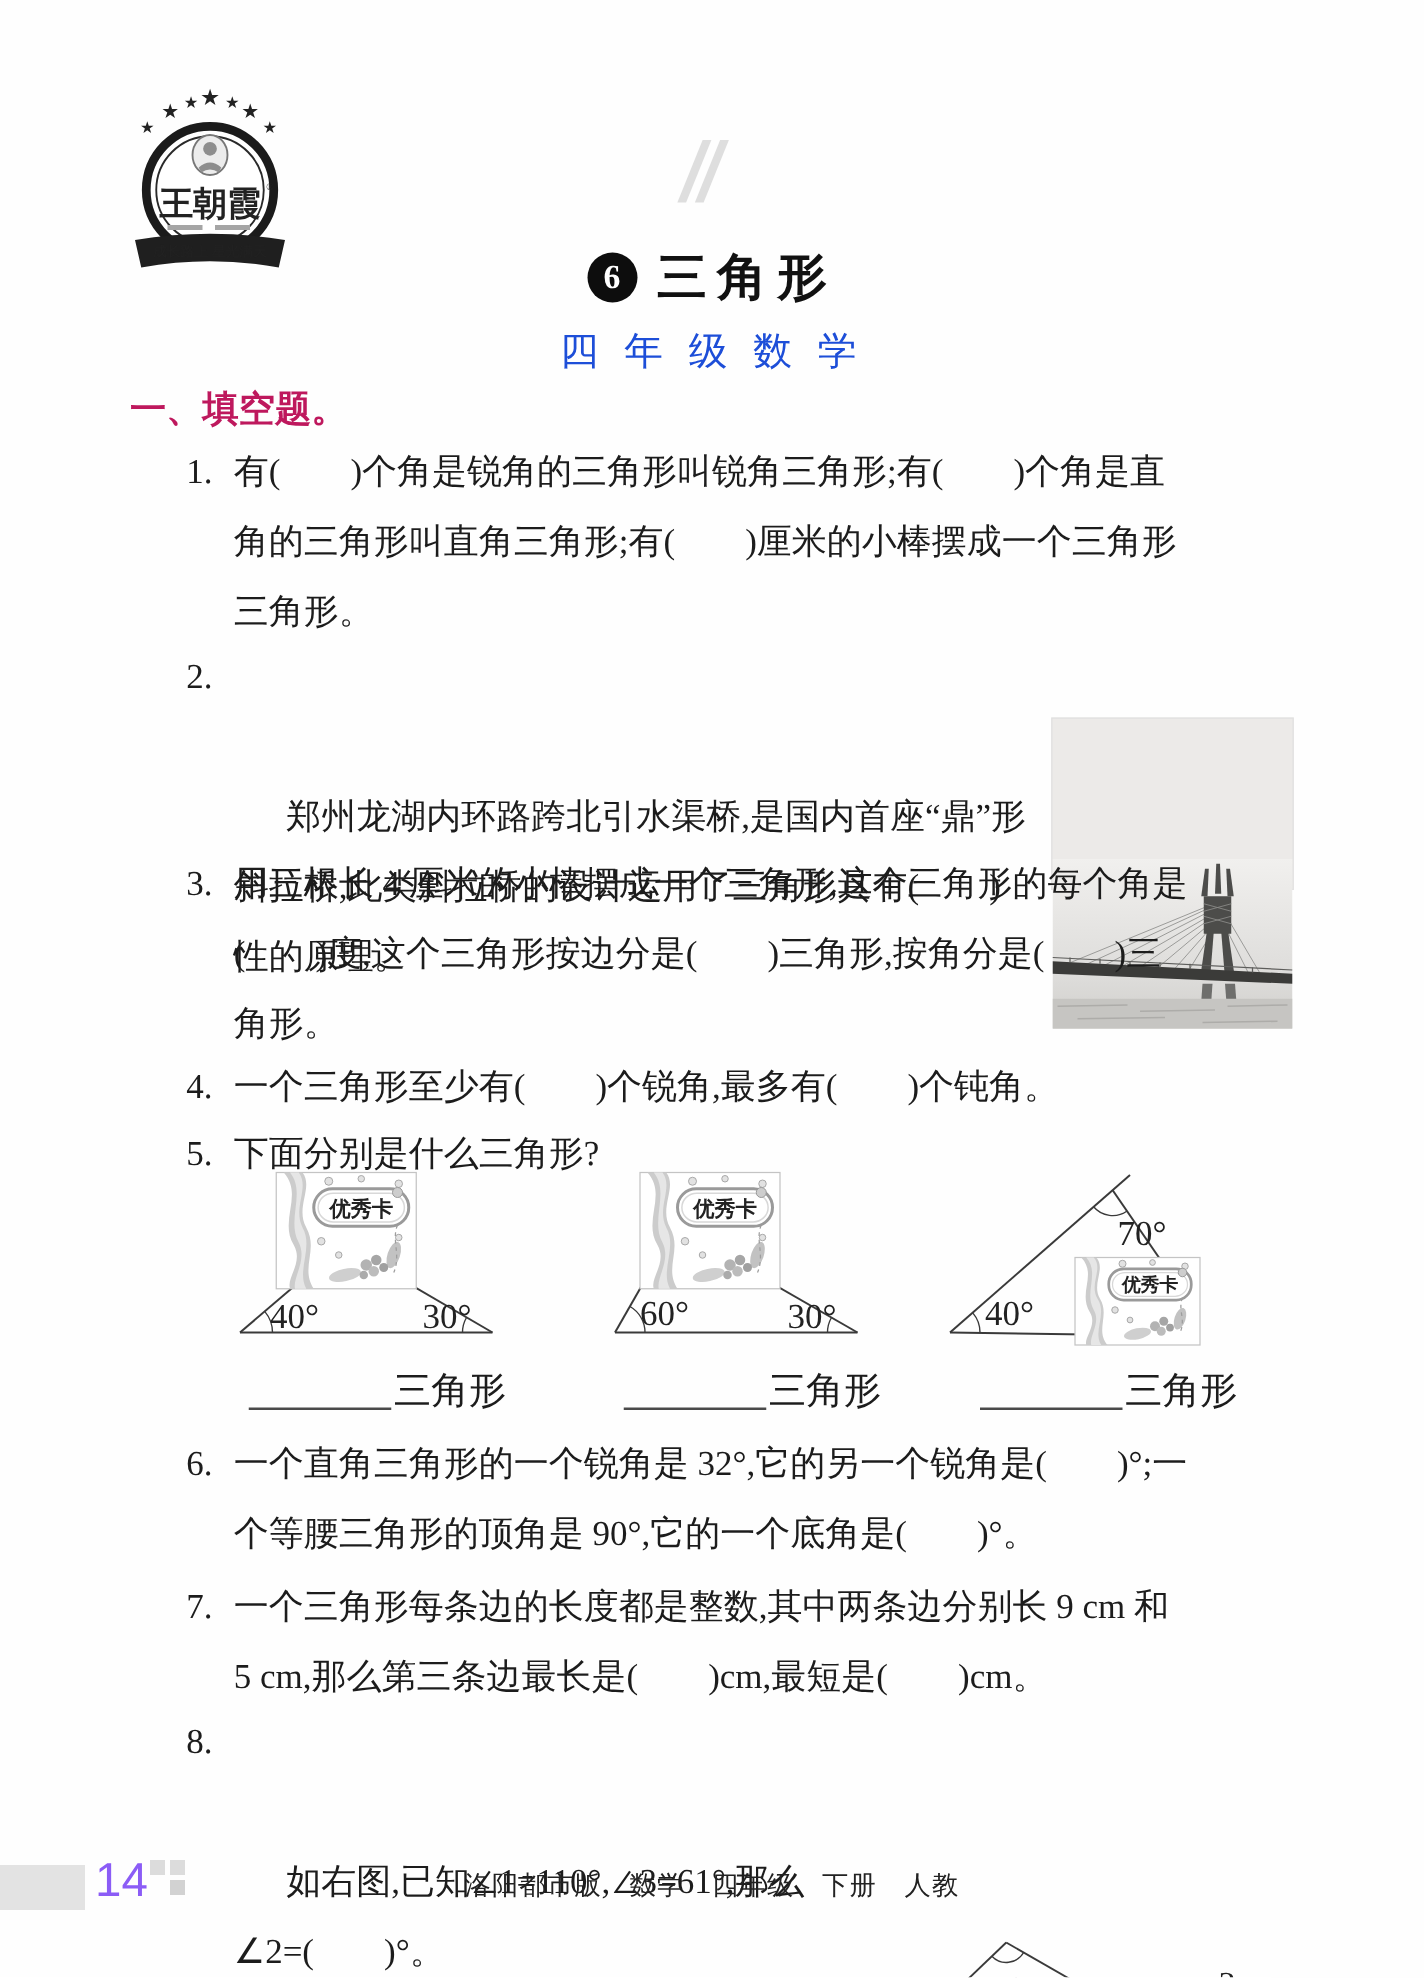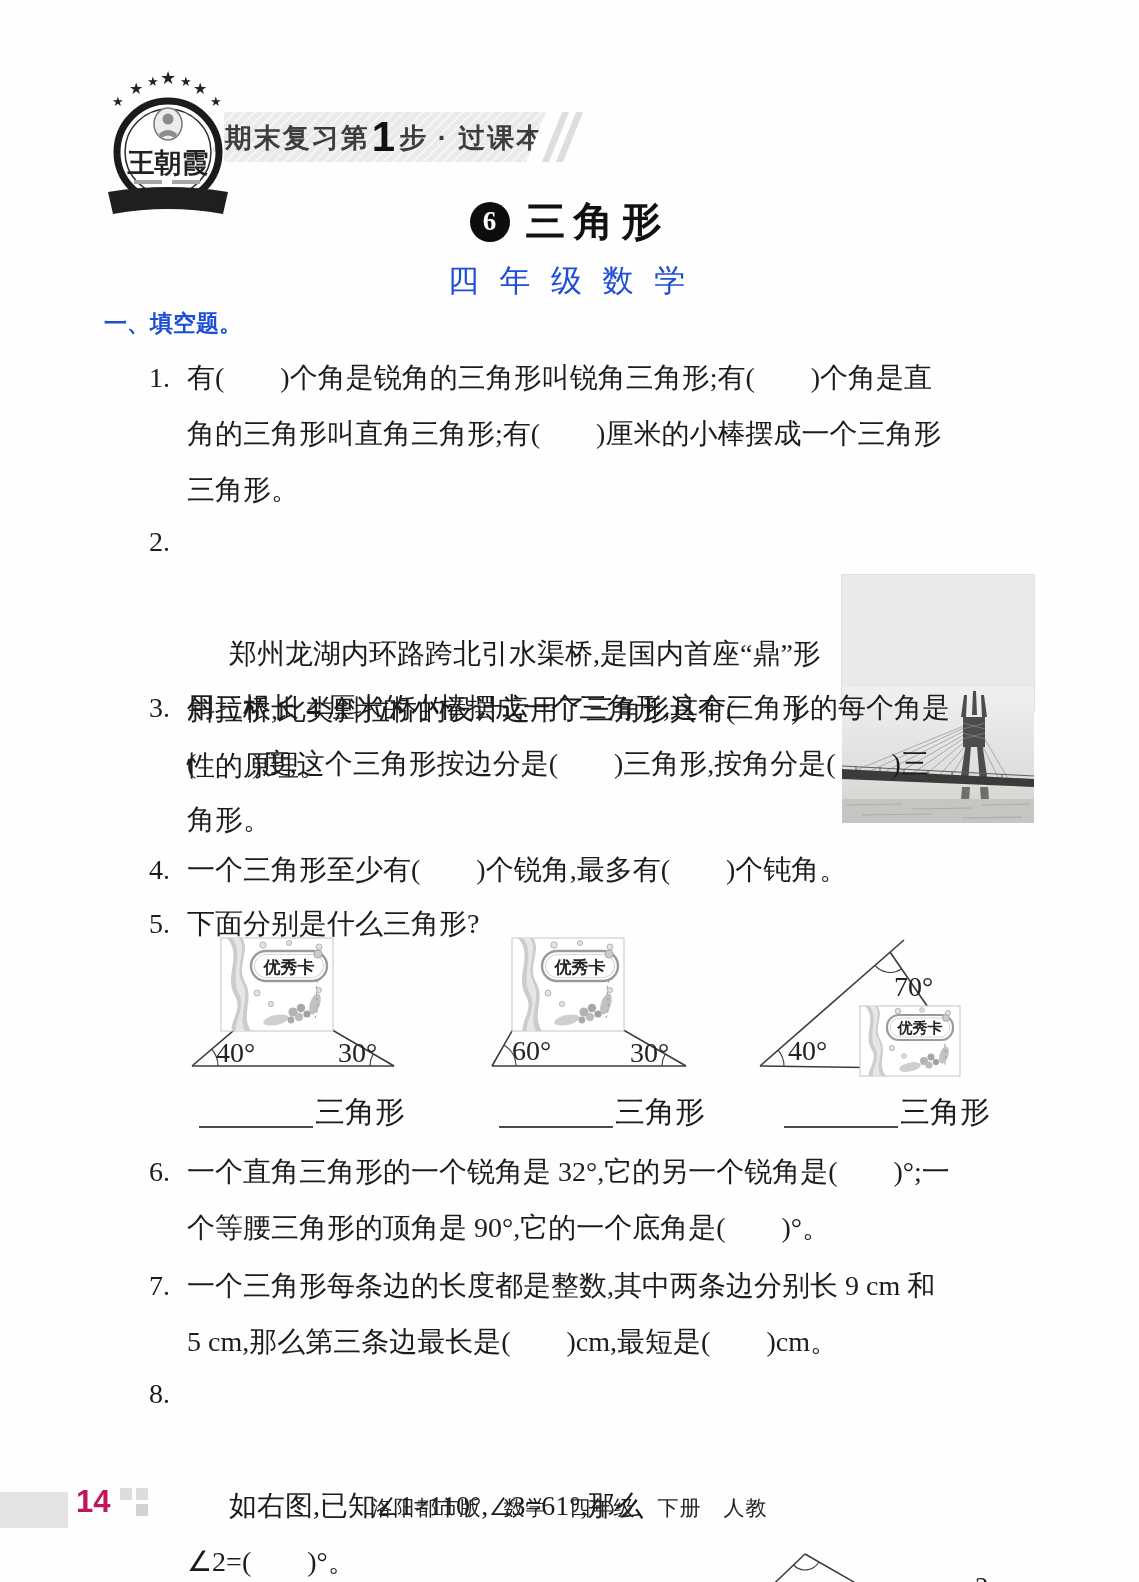--- a/index.html
+++ b/index.html
@@ -25,21 +25,21 @@
   .badge{display:inline-flex;width:40px;height:40px;border-radius:50%;background:#0d0d0d;
          color:#fff;align-items:center;justify-content:center;font-size:27px;font-weight:700;}
   .title-text{font-family:"Liberation Sans",sans-serif;font-weight:700;font-size:40px;
          letter-spacing:8px;color:#111;}
   .subtitle{position:absolute;left:0;top:260px;width:100%;text-align:center;
          font-family:"Liberation Sans",sans-serif;font-weight:500;font-size:31px;
          letter-spacing:6px;color:#1d4ed8;}
 
   
   .section-heading{position:absolute;left:104px;top:308px;
-         font-family:"Liberation Sans",sans-serif;font-weight:700;font-size:23px;color:#1d4ed8;}
+         font-family:"Liberation Sans",sans-serif;font-weight:700;font-size:29px;color:#be185d;}
   .question{position:absolute;left:105px;width:945px;font-size:28px;line-height:56px;}
   .qnum{position:absolute;left:44px;top:0;width:42px;}
   .qtext{display:block;margin-left:82px;white-space:pre-wrap;}
   .q1{top:350px;} .q2{top:514px;width:930px;} .q3{top:680px;} .q4{top:842px;}
   .q5{top:896px;} .q6{top:1144px;} .q7{top:1258px;} .q8{top:1366px;width:910px;}
 
   .bridge-figure{float:right;width:192px;height:136px;margin:4px 0 8px 14px;
          border:1px solid #e0e0e0;background:#eceae8;}
   .q8-figure{float:right;width:312px;height:118px;margin:4px 0 0 10px;}
 
@@ -48,21 +48,21 @@
   .fig1{left:186px;} .fig2{left:486px;} .fig3{left:748px;top:930px;}
   .labels-row{position:absolute;top:1092px;left:0;width:100%;height:50px;}
   .blank-item{position:absolute;top:0;white-space:nowrap;font-size:30px;}
   .bi1{left:199px;} .bi2{left:499px;} .bi3{left:784px;}
   .blank-line{display:inline-block;width:114px;height:34px;border-bottom:2px solid #4a4a4a;
          vertical-align:-6px;margin-right:2px;}
 
   
   .footer-bar{position:absolute;left:0;top:1492px;width:68px;height:36px;background:#e3e3e3;}
   .page-number{position:absolute;left:76px;top:1484px;font-family:"Liberation Sans",sans-serif;
-         font-weight:700;font-size:31px;color:#be185d;}
+         font-weight:400;font-size:38px;color:#8b5cf6;}
   .footer-squares{position:absolute;left:120px;top:1488px;width:30px;height:30px;}
   .fsq{position:absolute;width:12px;height:12px;background:#dcdcdc;}
   .fsq1{left:0;top:0;} .fsq2{left:16px;top:0;} .fsq3{left:16px;top:16px;background:#d2d2d2;}
   .footer-text{position:absolute;left:0;top:1494px;width:100%;text-align:center;
          font-size:21px;letter-spacing:1px;color:#222;}
 
   svg text{font-family:"Liberation Serif",serif;fill:#222;}
   svg .hei{font-family:"Liberation Sans",sans-serif;}
 </style>
 </head>
@@ -92,23 +92,20 @@
     <g>
       <rect x="38" y="112" width="28" height="4" fill="#a5a5a5"></rect>
       <rect x="76" y="112" width="28" height="4" fill="#a5a5a5"></rect>
     </g>
     <g>
       <path d="M12,124 Q72,114 132,124 L127,146 Q72,136 17,146 Z" fill="#1f1f1f"></path>
       <text x="72" y="137" text-anchor="middle" font-size="11" fill="#ffffff" class="hei">成长路上 星光满天</text>
     </g>
   </svg>
 
-  <div class="band">
-    <span class="band-text"><span>期末复习第</span><span class="band-big">1</span><span>步 · 过课本</span></span>
-  </div>
   <div class="band-stripe stripe1"></div>
   <div class="band-stripe stripe2"></div>
 
   <div class="title-row">
     <span class="title-inner">
       <span class="badge">6</span>
       <span class="title-text">三角形</span>
     </span>
   </div>
   <div class="subtitle">四 年 级 数 学</div>

